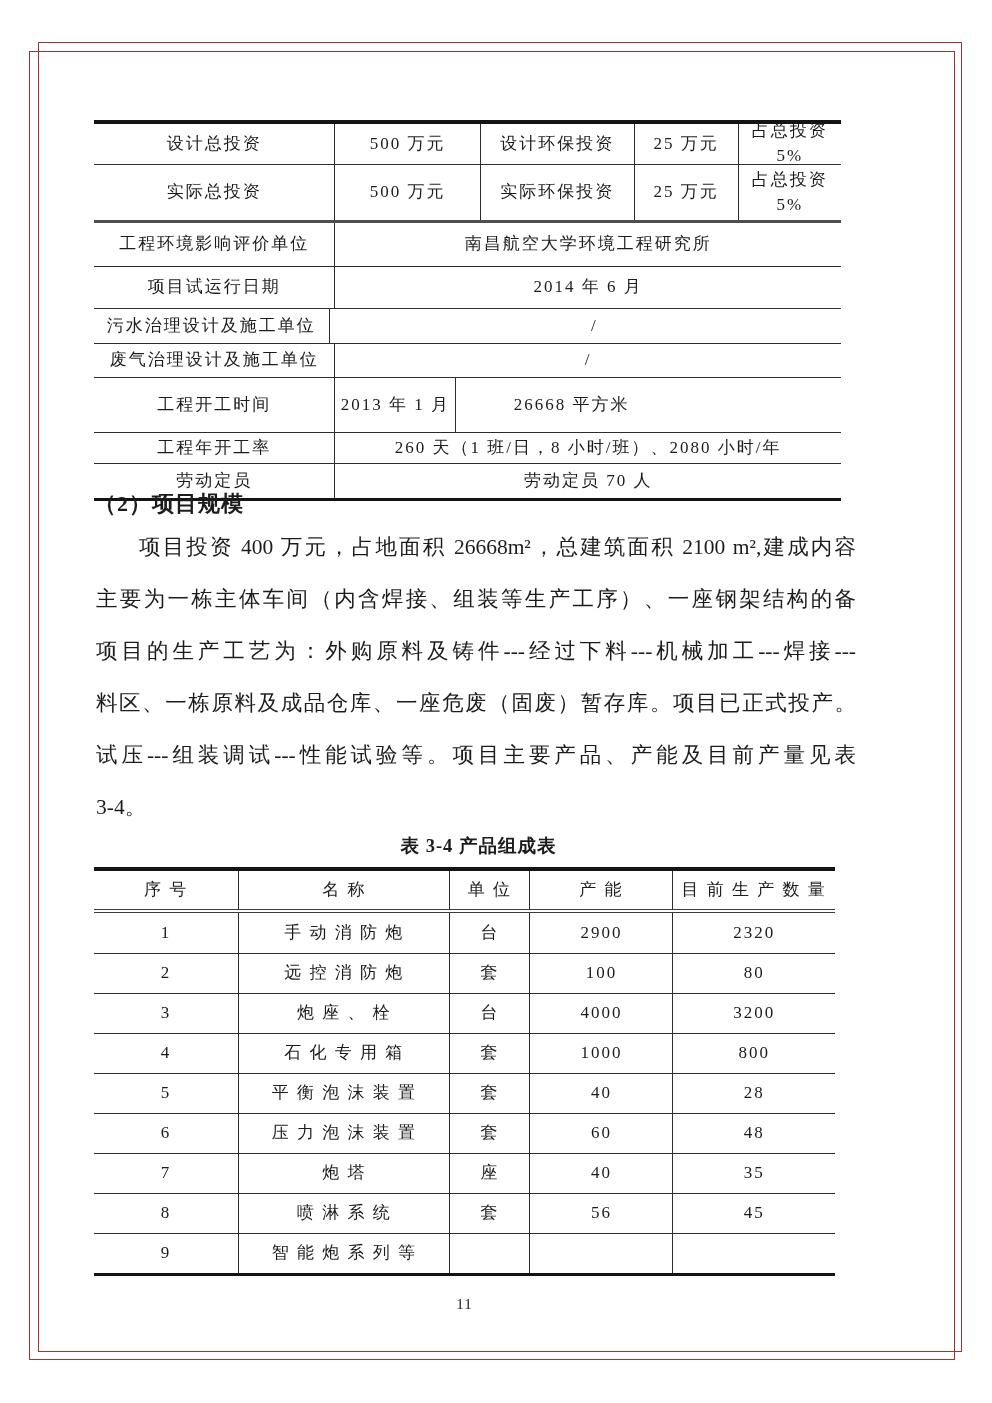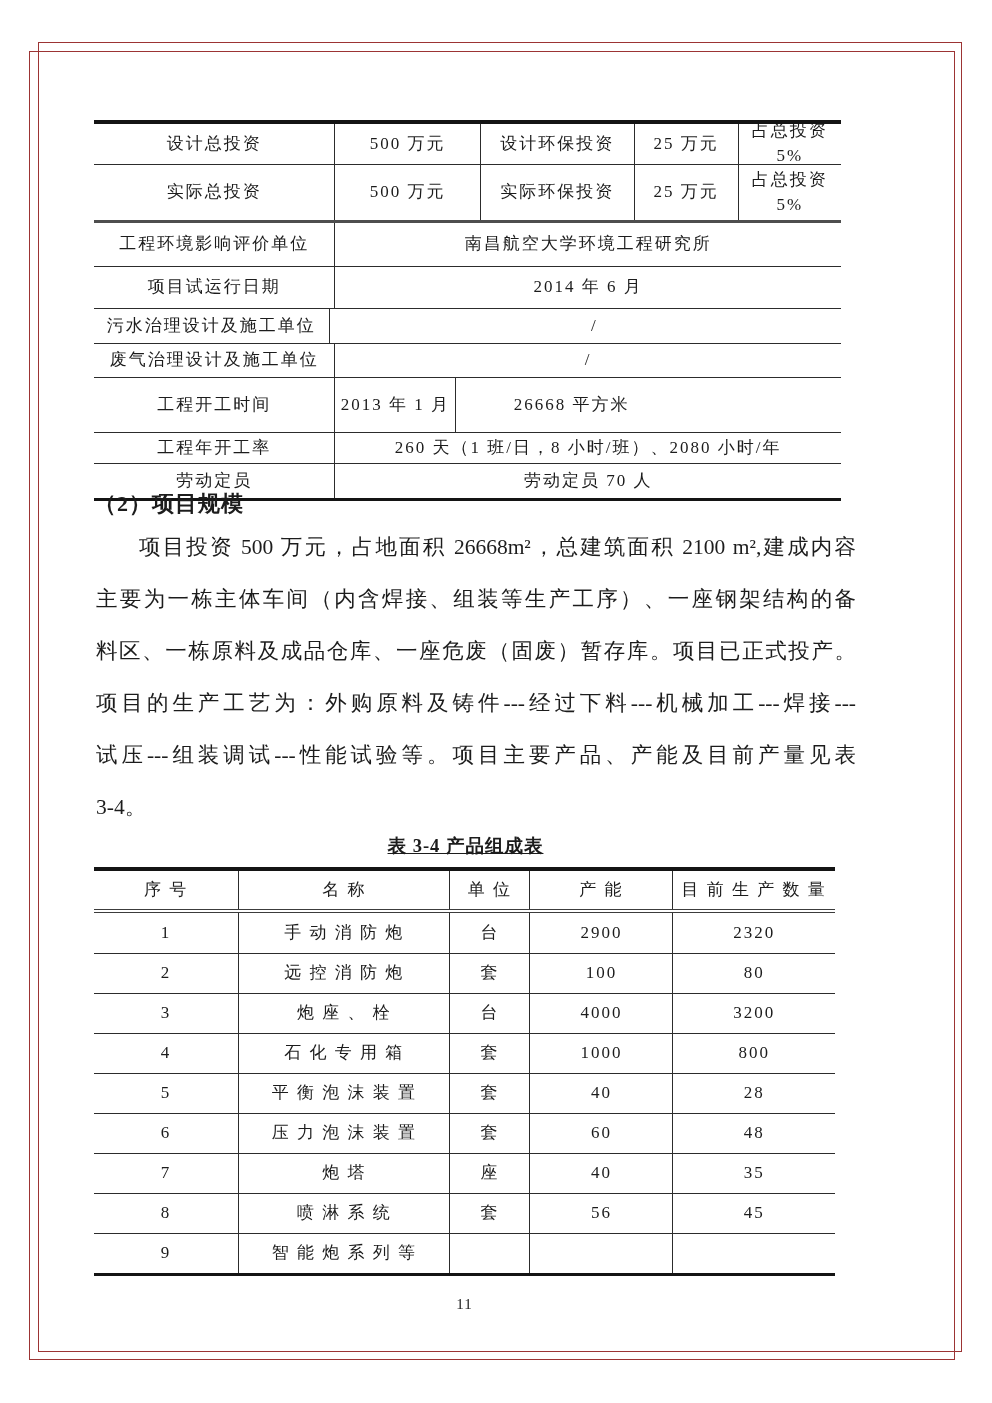--- a/index.html
+++ b/index.html
@@ -70,28 +70,27 @@
     height: 52px;
     line-height: 52px;
     text-align: justify;
     text-align-last: justify;
     white-space: nowrap;
   }
   .body-line.indent { padding-left: 43px; }
   .body-line.last { text-align-last: left; }
   .table-caption {
     position: absolute;
-    left: 95px;
+    left: 108px;
     top: 833px;
     width: 741px;
     text-align: center;
     font-size: 18.5px;
     font-weight: bold;
     letter-spacing: 1px;
-    text-decoration: underline;
   }
   .page-number {
     position: absolute;
     left: 94px;
     top: 1296px;
     width: 741px;
     text-align: center;
     font-size: 15px;
     letter-spacing: 1px;
   }
@@ -146,24 +145,24 @@
       </div>
       <div class="trow" style="height: 35px;">
         <div class="tcell vline" style="width: 32.3%;">劳动定员</div>
         <div class="tcell" style="width: 67.7%;">劳动定员 70 人</div>
       </div>
     </div>
 
   <div class="section-heading">（2）项目规模</div>
 
   <div class="body-text">
-    <div class="body-line indent">项目投资 500 万元，占地面积 26668m²，总建筑面积 2100 m²,建成内容</div>
+    <div class="body-line indent">项目投资 400 万元，占地面积 26668m²，总建筑面积 2100 m²,建成内容</div>
     <div class="body-line">主要为一栋主体车间（内含焊接、组装等生产工序）、一座钢架结构的备</div>
+    <div class="body-line">项目的生产工艺为：外购原料及铸件---经过下料---机械加工---焊接---</div>
     <div class="body-line">料区、一栋原料及成品仓库、一座危废（固废）暂存库。项目已正式投产。</div>
-    <div class="body-line">项目的生产工艺为：外购原料及铸件---经过下料---机械加工---焊接---</div>
     <div class="body-line">试压---组装调试---性能试验等。项目主要产品、产能及目前产量见表</div>
     <div class="body-line last">3-4。</div>
   </div>
 
   <div class="table-caption">表 3-4 产品组成表</div>
 
   <div class="dtable" id="product-table">
       <div class="trow header-row" style="height: 42px;">
         <div class="tcell vline" style="width: 19.6%;">序 号</div>
         <div class="tcell vline" style="width: 28.5%;">名 称</div>

